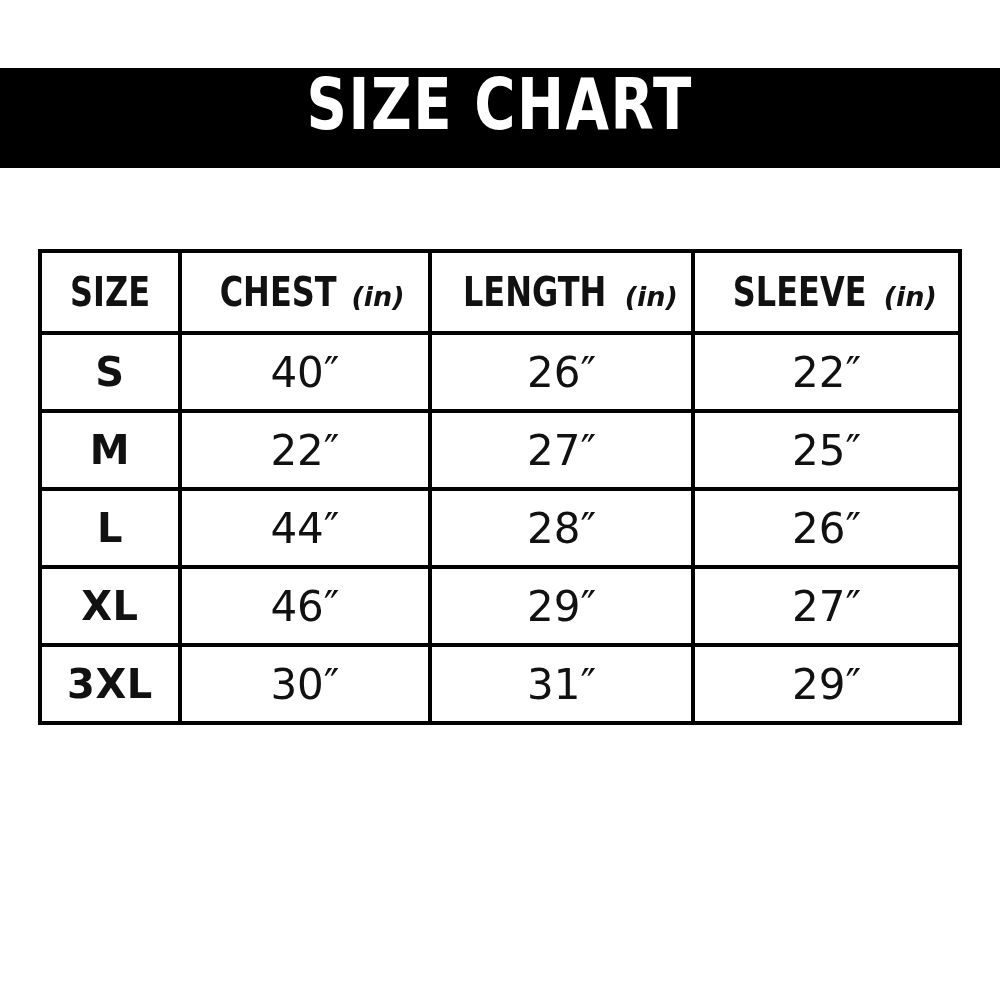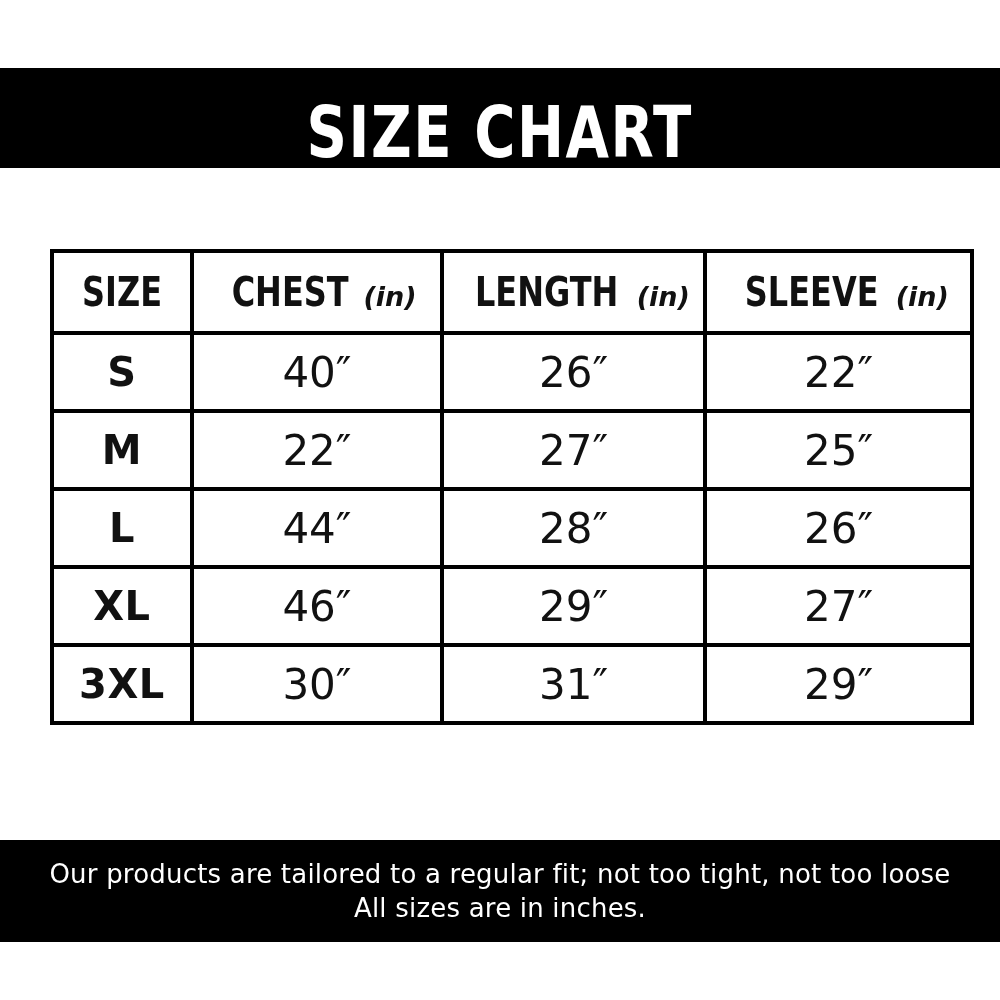--- a/index.html
+++ b/index.html
@@ -25,21 +25,21 @@
 
   
   .header-band {
     position: absolute;
     top: 68px;
     left: 0;
     width: 1000px;
     height: 100px;
     background: #000000;
     display: flex;
-    align-items: flex-end;
+    align-items: flex-start;
     justify-content: center;
   }
   .header-title {
     color: #ffffff;
     font-family: "DejaVu Sans", sans-serif;
     font-weight: 700;
     font-size: 72px;
     letter-spacing: 2px;
     line-height: 1;
     transform: scaleX(0.78);
@@ -51,21 +51,20 @@
   .table-wrap {
     position: absolute;
     top: 249px;
     left: 38px;
     width: 924px;
   }
   table.size-table {
     border-collapse: collapse;
     width: 100%;
     table-layout: fixed;
-    margin-left: 12px;
   }
   table.size-table td,
   table.size-table th {
     border: 4px solid #000000;
     text-align: center;
     vertical-align: middle;
     color: #111111;
     background: #ffffff;
     padding: 0;
   }
@@ -193,18 +192,14 @@
         <tr>
           <td class="sz">3XL</td>
           <td class="val">30″</td>
           <td class="val">31″</td>
           <td class="val">29″</td>
         </tr>
       </tbody>
     </table>
   </div>
 
-  <div class="footer-band">
-    <div class="footer-line">Our products are tailored to a regular fit; not too tight, not too loose</div>
-    <div class="footer-line">All sizes are in inches.</div>
-  </div>
 
 </div>
 
 </body></html>

